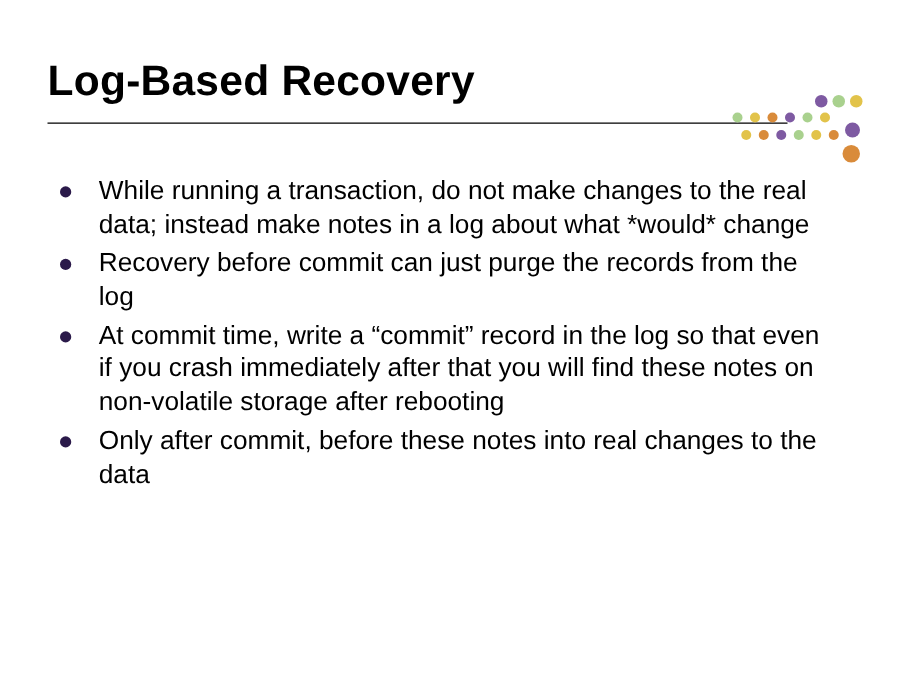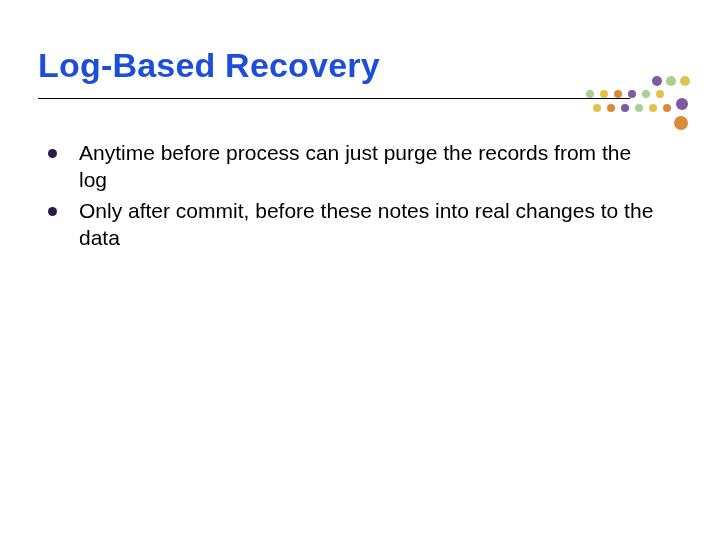--- a/index.html
+++ b/index.html
@@ -17,21 +17,21 @@
     width: 720px;
     height: 540px;
     box-sizing: border-box;
   }
   .title {
     position: absolute;
     left: 38px;
     top: 46px;
     font-size: 34px;
     font-weight: bold;
-    color: #1d4ed8;
+    color: #000000;
     letter-spacing: 0.2px;
   }
   .title-rule {
     position: absolute;
     left: 38px;
     top: 98px;
     width: 592px;
     height: 0;
     border-top: 1.5px solid #000;
   }
@@ -97,20 +97,28 @@
       <span class="dot" style="left: 66px; top: 4px; width: 10px; height: 10px; background: rgb(126, 90, 162);"></span>
       <span class="dot" style="left: 80px; top: 4px; width: 10px; height: 10px; background: rgb(169, 209, 142);"></span>
       <span class="dot" style="left: 94px; top: 4px; width: 10px; height: 10px; background: rgb(226, 195, 74);"></span>
       <span class="dot" style="left: 90px; top: 26px; width: 12px; height: 12px; background: rgb(126, 90, 162);"></span>
       <span class="dot" style="left: 88px; top: 44px; width: 14px; height: 14px; background: rgb(217, 139, 58);"></span>
     </div>
 
   <div class="body">
     <div class="item">
       <span class="bullet"></span>
-      <span class="text">Anytime before process can just purge the records from the log</span>
+      <span class="text">While running a transaction, do not make changes to the real data; instead make notes in a log about what *would* change</span>
+    </div>
+    <div class="item">
+      <span class="bullet"></span>
+      <span class="text">Recovery before commit can just purge the records from the log</span>
+    </div>
+    <div class="item">
+      <span class="bullet"></span>
+      <span class="text">At commit time, write a “commit” record in the log so that even if you crash immediately after that you will find these notes on non-volatile storage after rebooting</span>
     </div>
     <div class="item">
       <span class="bullet"></span>
       <span class="text">Only after commit, before these notes into real changes to the data</span>
     </div>
   </div>
 </div>
 
 </body></html>

